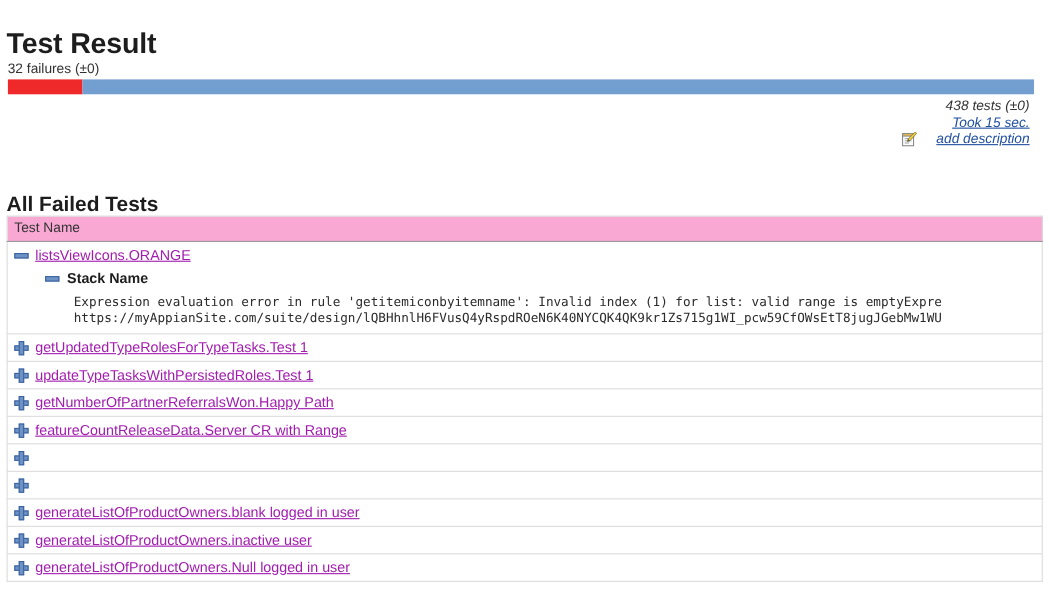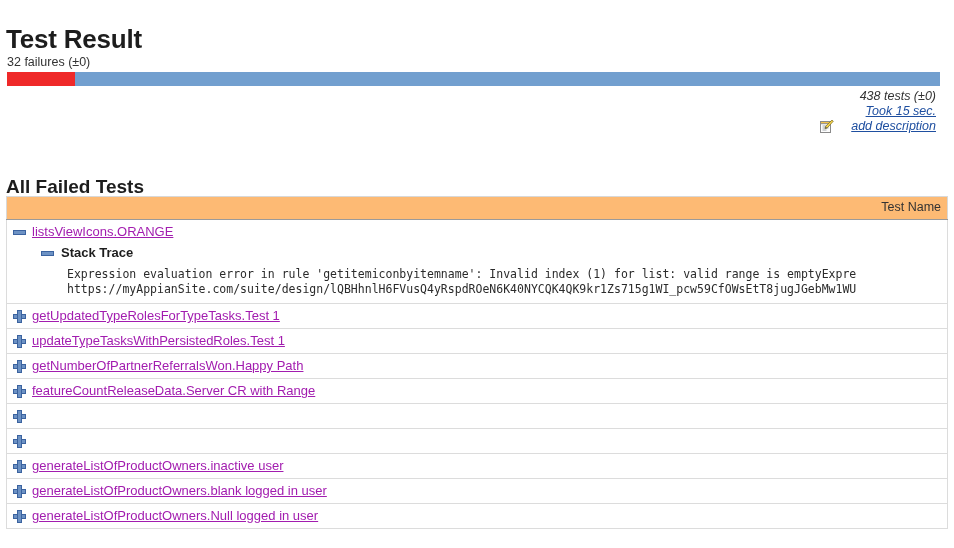--- a/index.html
+++ b/index.html
@@ -112,24 +112,24 @@
   
   .test-table {
     position: absolute;
     left: 6px;
     top: 196px;
     width: 942px;
     border-collapse: collapse;
     table-layout: fixed;
   }
   .test-table th {
-    background: #fdba74;
+    background: #f9a8d4;
     border: 1px solid #d8d8d8;
     border-bottom: 1px solid #9a9a9a;
-    text-align: right;
+    text-align: left;
     font-weight: normal;
     font-size: 12.5px;
     color: #333333;
     padding: 3px 6px 4px 6px;
     line-height: 15px;
   }
   .test-table td {
     border-left: 1px solid #dcdcdc;
     border-right: 1px solid #dcdcdc;
     border-bottom: 1px solid #dcdcdc;
@@ -269,21 +269,21 @@
     <tbody id="rows-body">
         <tr>
           <td class="test-row-cell">
             <div class="test-link-wrap">
               <span class="icon-collapse"></span>
               <a class="test-link" href="#">listsViewIcons.ORANGE</a>
             </div>
             <div class="stack-block">
               <div class="stack-head">
                 <span class="icon-collapse"></span>
-                <span>Stack Trace</span>
+                <span>Stack Name</span>
               </div>
               <pre class="stack-pre">Expression evaluation error in rule 'getitemiconbyitemname': Invalid index (1) for list: valid range is emptyExpre
 https://myAppianSite.com/suite/design/lQBHhnlH6FVusQ4yRspdROeN6K40NYCQK4QK9kr1Zs715g1WI_pcw59CfOWsEtT8jugJGebMw1WU</pre>
             </div>
           </td>
         </tr>
         <tr>
           <td class="test-row-cell">
             <div class="test-link-wrap">
               <span class="icon-expand"></span>
@@ -326,29 +326,29 @@
           <td class="test-row-cell">
             <div class="test-link-wrap">
               <span class="icon-expand"></span>
             </div>
           </td>
         </tr>
         <tr>
           <td class="test-row-cell">
             <div class="test-link-wrap">
               <span class="icon-expand"></span>
+              <a class="test-link" href="#">generateListOfProductOwners.blank logged in user</a>
+            </div>
+          </td>
+        </tr>
+        <tr>
+          <td class="test-row-cell">
+            <div class="test-link-wrap">
+              <span class="icon-expand"></span>
               <a class="test-link" href="#">generateListOfProductOwners.inactive user</a>
-            </div>
-          </td>
-        </tr>
-        <tr>
-          <td class="test-row-cell">
-            <div class="test-link-wrap">
-              <span class="icon-expand"></span>
-              <a class="test-link" href="#">generateListOfProductOwners.blank logged in user</a>
             </div>
           </td>
         </tr>
         <tr>
           <td class="test-row-cell">
             <div class="test-link-wrap">
               <span class="icon-expand"></span>
               <a class="test-link" href="#">generateListOfProductOwners.Null logged in user</a>
             </div>
           </td>

